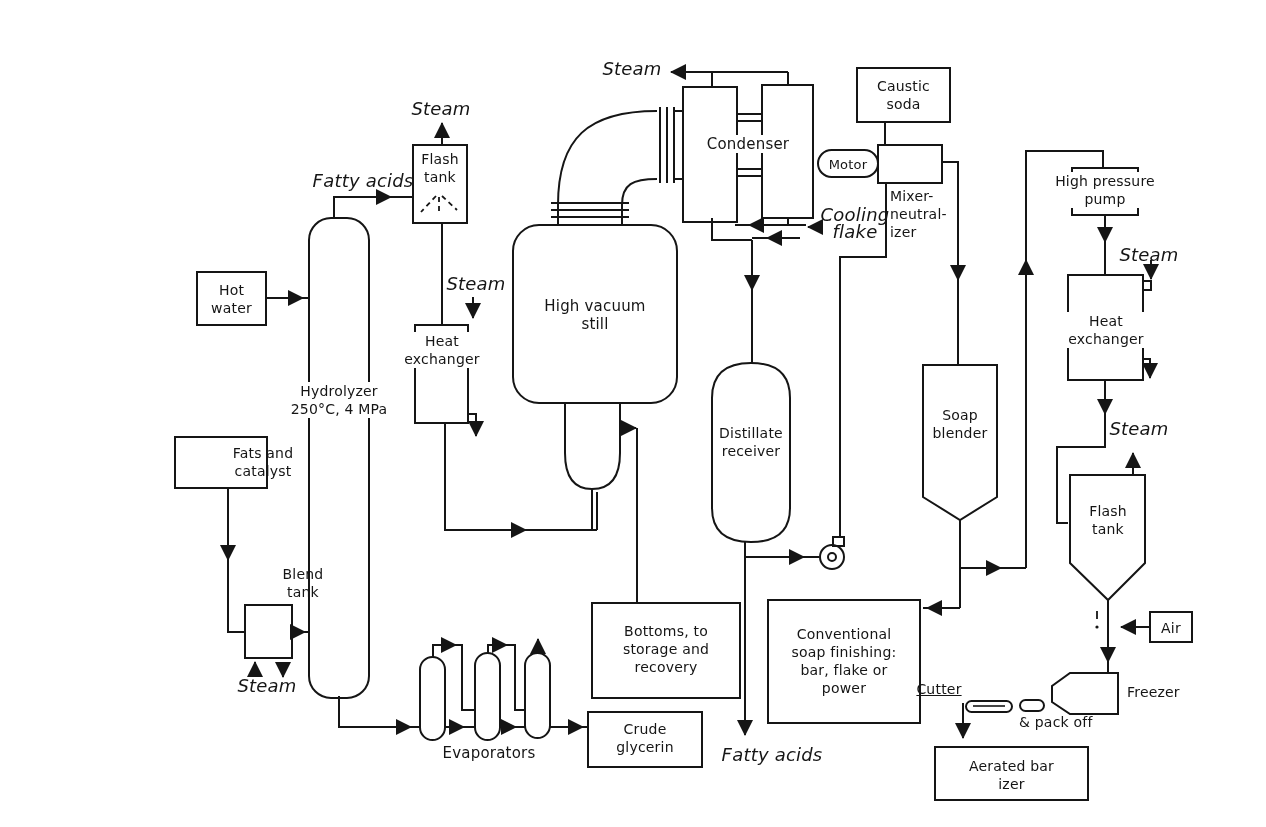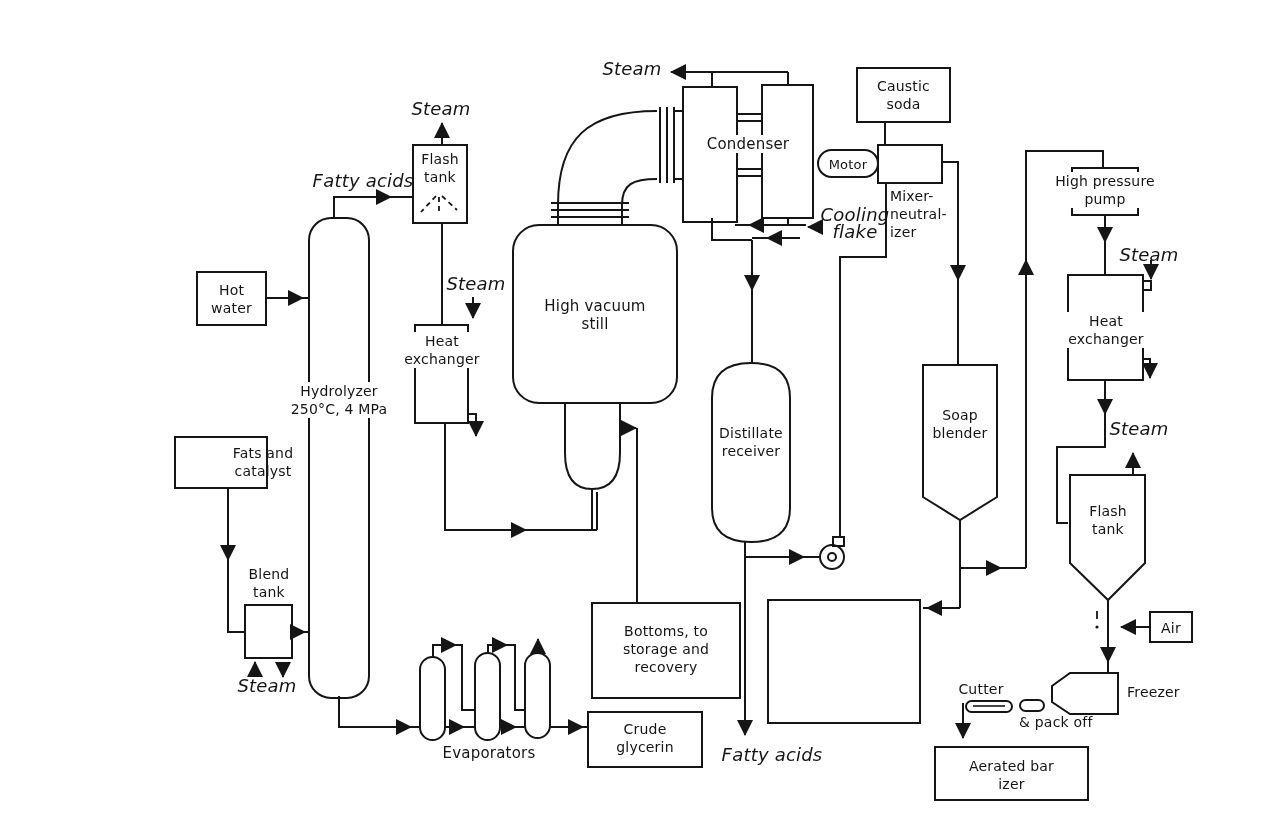--- a/index.html
+++ b/index.html
@@ -211,21 +211,21 @@
 tank</div>
 <div class="lbl" style="left:198px;top:281px;width:67px;">Hot
 water</div>
 <div class="lbl wbg" style="left:282px;top:382px;width:114px;text-align:center;">Hydrolyzer
 250°C, 4 MPa</div>
 <div class="lbl it" style="left:444px;top:275px;width:64px;">Steam</div>
 <div class="lbl wbg" style="left:397px;top:332px;width:90px;">Heat
 exchanger</div>
 <div class="lbl" style="left:176px;top:444px;width:90px;padding-left:42px;">Fats and
 catalyst</div>
-<div class="lbl" style="left:229px;top:565px;width:80px;">Blend
+<div class="lbl" style="left:229px;top:565px;width:80px;padding-left:34px;">Blend
 tank</div>
 <div class="lbl it" style="left:233px;top:677px;width:68px;">Steam</div>
 <div class="lbl lg" style="left:421px;top:744px;width:136px;">Evaporators</div>
 <div class="lbl" style="left:590px;top:720px;width:110px;">Crude
 glycerin</div>
 <div class="lbl lg" style="left:527px;top:297px;width:136px;">High vacuum
 still</div>
 <div class="lbl it" style="left:601px;top:60px;width:62px;">Steam</div>
 <div class="lbl wbg lg" style="left:695px;top:135px;width:106px;">Condenser</div>
 <div class="lbl it" style="left:818px;top:206px;width:74px;">Cooling
@@ -235,30 +235,34 @@
 soda</div>
 <div class="lbl la" style="left:890px;top:187px;width:70px;">Mixer-
 neutral-
 izer</div>
 <div class="lbl" style="left:701px;top:424px;width:100px;">Distillate
 receiver</div>
 <div class="lbl" style="left:594px;top:622px;width:144px;">Bottoms, to
 storage and
 recovery</div>
 <div class="lbl it" style="left:714px;top:746px;width:116px;">Fatty acids</div>
+<div class="lbl" style="left:770px;top:625px;width:148px;">Conventional
+soap finishing:
+bar, flake or
+power</div>
 <div class="lbl" style="left:922px;top:406px;width:76px;">Soap
 blender</div>
 <div class="lbl wbg" style="left:1038px;top:172px;width:134px;">High pressure
 pump</div>
 <div class="lbl it" style="left:1117px;top:246px;width:64px;">Steam</div>
 <div class="lbl wbg" style="left:1061px;top:312px;width:90px;">Heat
 exchanger</div>
 <div class="lbl it" style="left:1105px;top:420px;width:68px;">Steam</div>
 <div class="lbl" style="left:1071px;top:502px;width:74px;">Flash
 tank</div>
 <div class="lbl" style="left:1151px;top:619px;width:40px;">Air</div>
 <div class="lbl la" style="left:1127px;top:683px;width:72px;">Freezer</div>
-<div class="lbl" style="left:949px;top:680px;width:64px;">Cutter</div>
+<div class="lbl" style="left:907px;top:680px;width:64px;text-decoration:underline;">Cutter</div>
 <div class="lbl la" style="left:976px;top:713px;width:98px;margin-left:43px;">&amp; pack off</div>
 <div class="lbl" style="left:937px;top:757px;width:149px;">Aerated bar
 izer</div>
 
 </div>
 
 </body></html>

